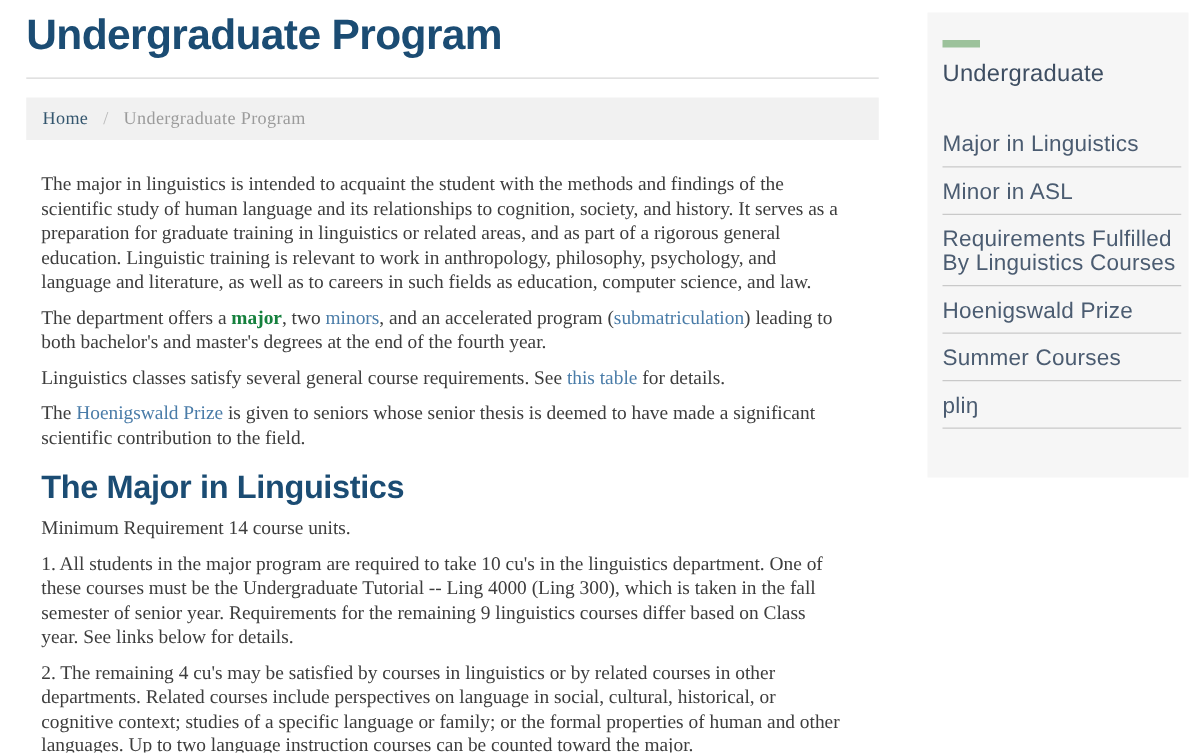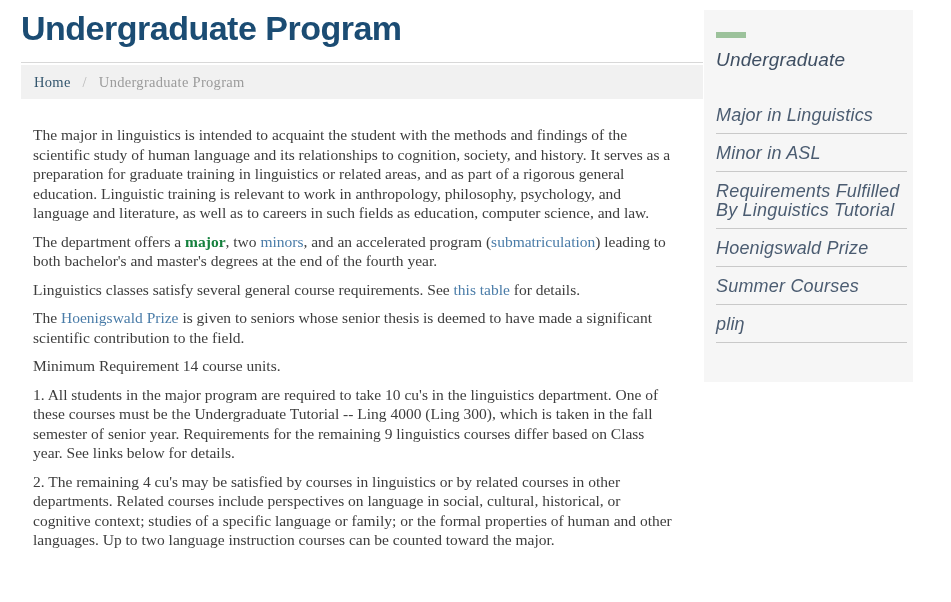--- a/index.html
+++ b/index.html
@@ -25,21 +25,21 @@
     font-weight: bold;
     letter-spacing: -0.5px;
     color: #1b4c73;
   }
   .title-rule {
     border: none;
     border-top: 1px solid #d8d8d8;
     margin: 12px 0 0 0;
   }
   .breadcrumb {
-    margin-top: 2px;
+    margin-top: 15px;
     background: #f1f1f1;
     height: 34px;
     line-height: 34px;
     padding-left: 13px;
     font-family: "Liberation Serif", serif;
     font-size: 14.5px;
     letter-spacing: 0.3px;
     white-space: nowrap;
   }
   .crumb-home { color: #34566e; text-decoration: none; cursor: pointer; }
@@ -67,26 +67,25 @@
     line-height: 30px;
     font-weight: bold;
     letter-spacing: -0.3px;
     color: #1b4c73;
     margin: 14px 0 9px 0;
   }
 
   
   .sidebar {
     position: absolute;
-    left: 704px; top: 10px;
+    left: 742px; top: 10px;
     width: 209px; height: 372px;
     background: #f6f6f6;
     padding: 22px 6px 0 12px;
     overflow: hidden;
-    font-style: italic;
   }
   .accent-bar {
     width: 30px; height: 6px;
     background: #9cc29b;
   }
   .sidebar-heading {
     margin: 10px 0 0 0;
     font-size: 19px;
     line-height: 24px;
     font-weight: normal;
@@ -128,36 +127,37 @@
     <div class="article">
 
       <p>The major in linguistics is intended to acquaint the student with the methods and findings of the scientific study of human language and its relationships to cognition, society, and history. It serves as a preparation for graduate training in linguistics or related areas, and as part of a rigorous general education. Linguistic training is relevant to work in anthropology, philosophy, psychology, and language and literature, as well as to careers in such fields as education, computer science, and law.</p>
 
       <p><span>The department offers a </span><strong>major</strong><span>, two </span><a class="body-link">minors</a><span>, and an accelerated program (</span><a class="body-link">submatriculation</a><span>) leading to both bachelor's and master's degrees at the end of the fourth year.</span></p>
 
       <p><span>Linguistics classes satisfy several general course requirements. See </span><a class="body-link">this table</a><span> for details.</span></p>
 
       <p><span>The </span><a class="body-link">Hoenigswald Prize</a><span> is given to seniors whose senior thesis is deemed to have made a significant scientific contribution to the field.</span></p>
 
+      <h2 class="section-heading">The Major in Linguistics</h2>
 
       <p>Minimum Requirement 14 course units.</p>
 
       <p>1. All students in the major program are required to take 10 cu's in the linguistics department. One of these courses must be the Undergraduate Tutorial -- Ling 4000 (Ling 300), which is taken in the fall semester of senior year. Requirements for the remaining 9 linguistics courses differ based on Class year.  See links below for details.</p>
 
       <p>2. The remaining 4 cu's may be satisfied by courses in linguistics or by related courses in other departments. Related courses include perspectives on language in social, cultural, historical, or cognitive context; studies of a specific language or family; or the formal properties of human and other languages. Up to two language instruction courses can be counted toward the major.</p>
 
     </div>
   </main>
 
   <aside class="sidebar">
     <div class="accent-bar"></div>
     <h2 class="sidebar-heading">Undergraduate</h2>
     <ul class="sidebar-list">
       <li>Major in Linguistics</li>
       <li>Minor in ASL</li>
-      <li>Requirements Fulfilled By Linguistics Tutorial</li>
+      <li>Requirements Fulfilled By Linguistics Courses</li>
       <li>Hoenigswald Prize</li>
       <li>Summer Courses</li>
       <li>pliŋ</li>
     </ul>
   </aside>
 
 </div>
 
 </body></html>

